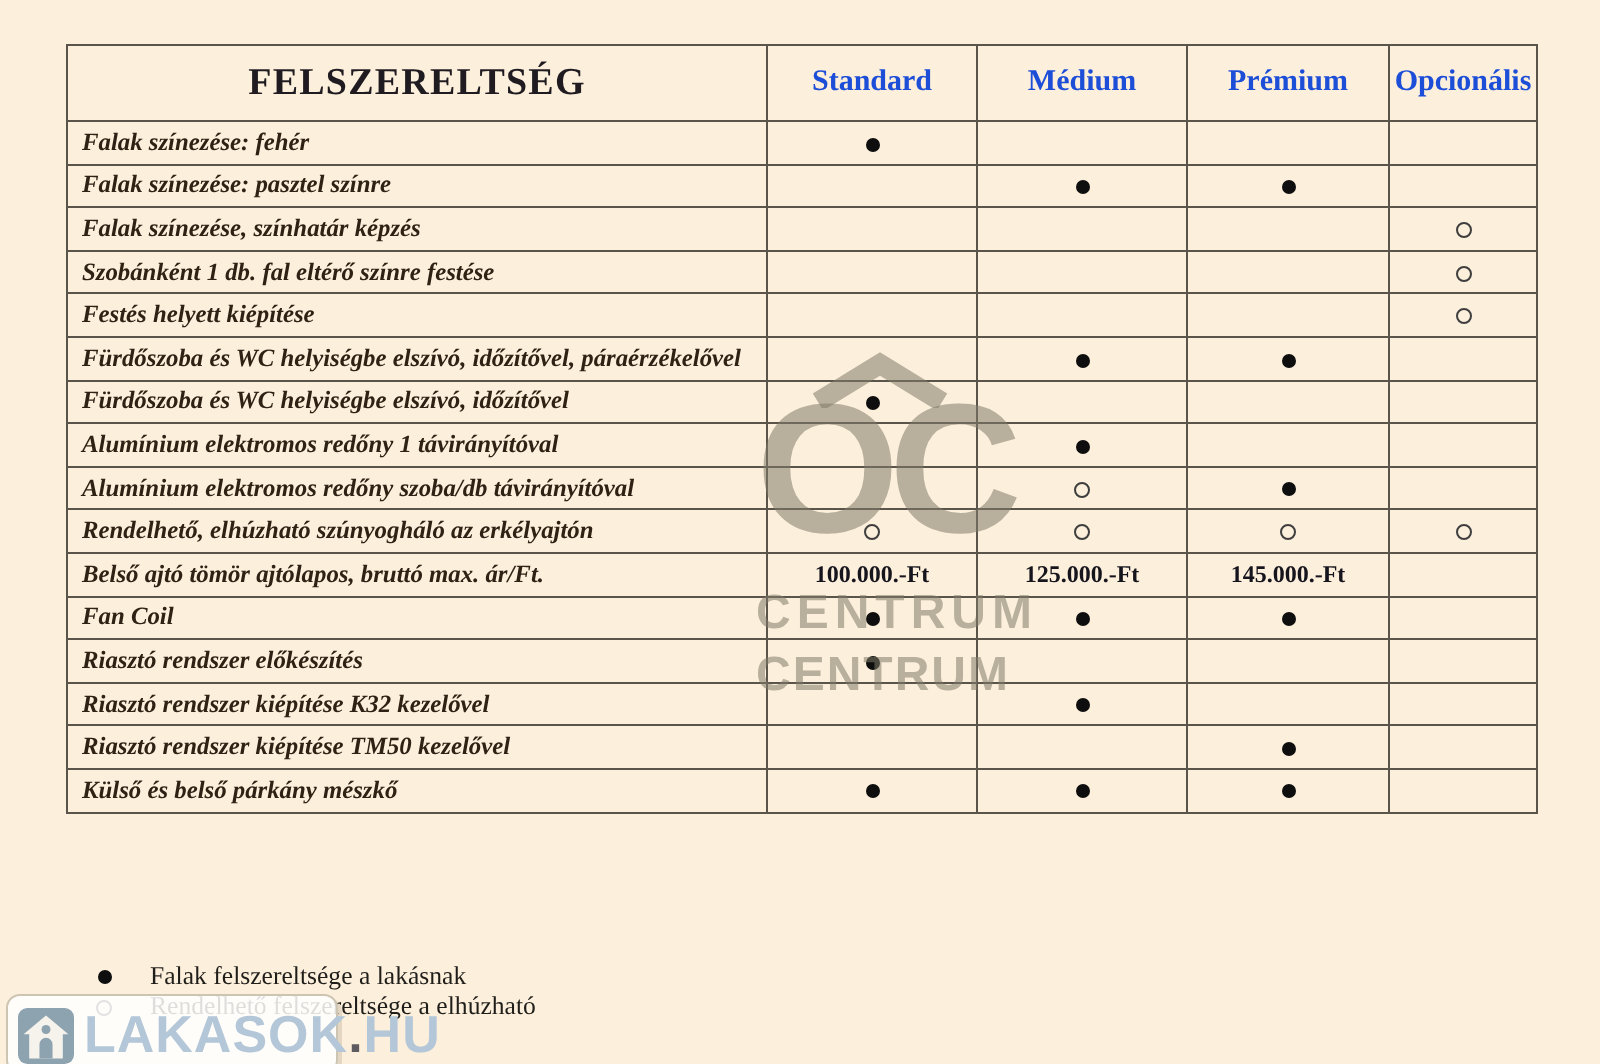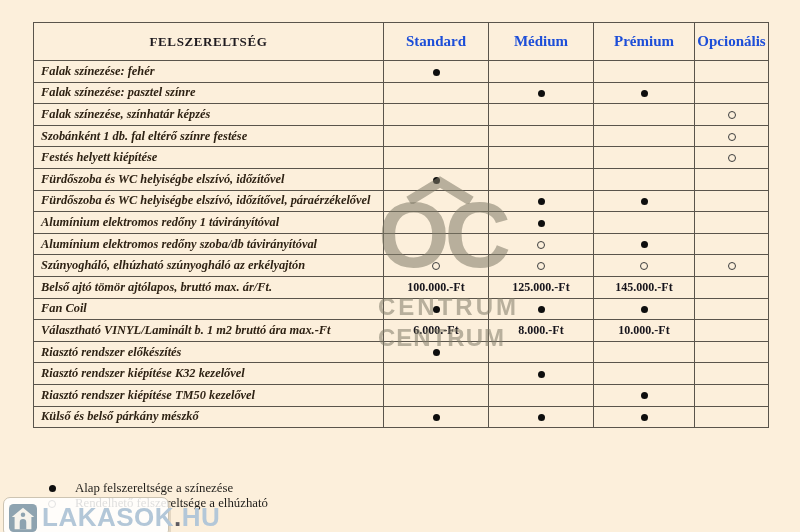--- a/index.html
+++ b/index.html
@@ -16,21 +16,21 @@
     position:absolute; left:33px; top:22px; width:735px;
     border-collapse:collapse; table-layout:fixed;
   }
   .equip-table th, .equip-table td {
     border:1px solid #5a544b;
     overflow:hidden; white-space:nowrap;
   }
   .equip-table thead tr { height:38px; }
   .equip-table tbody tr { height:21.6px; }
   th.feature-head {
-    font-size:13px; font-weight:bold; letter-spacing:0.6px;
+    font-size:19px; font-weight:bold; letter-spacing:0.6px;
     color:#1f1b20; vertical-align:middle;
   }
   th.col-head {
     font-size:15px; font-weight:bold; color:#1d4ed8;
     text-align:center; vertical-align:middle;
   }
   td.label-cell {
     font-size:12.4px; font-weight:bold; font-style:italic;
     color:#2e2214; padding-left:7px; vertical-align:middle;
   }
@@ -139,53 +139,53 @@
 
   <tr>
     <td class="label-cell">Festés helyett kiépítése</td>
     <td class="val-cell"></td>
     <td class="val-cell"></td>
     <td class="val-cell"></td>
     <td class="val-cell"><span class="marker-circle"></span></td>
   </tr>
 
   <tr>
+    <td class="label-cell">Fürdőszoba és WC helyiségbe elszívó, időzítővel, páraérzékelővel</td>
+    <td class="val-cell"></td>
+    <td class="val-cell"><span class="marker-dot"></span></td>
+    <td class="val-cell"><span class="marker-dot"></span></td>
+    <td class="val-cell"></td>
+  </tr>
+
+  <tr>
     <td class="label-cell">Fürdőszoba és WC helyiségbe elszívó, időzítővel</td>
     <td class="val-cell"><span class="marker-dot"></span></td>
     <td class="val-cell"></td>
     <td class="val-cell"></td>
     <td class="val-cell"></td>
   </tr>
 
   <tr>
-    <td class="label-cell">Fürdőszoba és WC helyiségbe elszívó, időzítővel, páraérzékelővel</td>
-    <td class="val-cell"></td>
-    <td class="val-cell"><span class="marker-dot"></span></td>
-    <td class="val-cell"><span class="marker-dot"></span></td>
-    <td class="val-cell"></td>
-  </tr>
-
-  <tr>
     <td class="label-cell">Alumínium elektromos redőny 1 távirányítóval</td>
     <td class="val-cell"></td>
     <td class="val-cell"><span class="marker-dot"></span></td>
     <td class="val-cell"></td>
     <td class="val-cell"></td>
   </tr>
 
   <tr>
     <td class="label-cell">Alumínium elektromos redőny szoba/db távirányítóval</td>
     <td class="val-cell"></td>
     <td class="val-cell"><span class="marker-circle"></span></td>
     <td class="val-cell"><span class="marker-dot"></span></td>
     <td class="val-cell"></td>
   </tr>
 
   <tr>
-    <td class="label-cell">Szúnyogháló, elhúzható szúnyogháló az erkélyajtón</td>
+    <td class="label-cell">Rendelhető, elhúzható szúnyogháló az erkélyajtón</td>
     <td class="val-cell"><span class="marker-circle"></span></td>
     <td class="val-cell"><span class="marker-circle"></span></td>
     <td class="val-cell"><span class="marker-circle"></span></td>
     <td class="val-cell"><span class="marker-circle"></span></td>
   </tr>
 
   <tr>
     <td class="label-cell">Belső ajtó tömör ajtólapos, bruttó max. ár/Ft.</td>
     <td class="val-cell">100.000.-Ft</td>
     <td class="val-cell">125.000.-Ft</td>
@@ -194,27 +194,20 @@
   </tr>
 
   <tr>
     <td class="label-cell">Fan Coil</td>
     <td class="val-cell"><span class="marker-dot"></span></td>
     <td class="val-cell"><span class="marker-dot"></span></td>
     <td class="val-cell"><span class="marker-dot"></span></td>
     <td class="val-cell"></td>
   </tr>
 
-  <tr>
-    <td class="label-cell">Választható VINYL/Laminált b. 1 m2 bruttó ára max.-Ft</td>
-    <td class="val-cell">6.000.-Ft</td>
-    <td class="val-cell">8.000.-Ft</td>
-    <td class="val-cell">10.000.-Ft</td>
-    <td class="val-cell"></td>
-  </tr>
 
   <tr>
     <td class="label-cell">Riasztó rendszer előkészítés</td>
     <td class="val-cell"><span class="marker-dot"></span></td>
     <td class="val-cell"></td>
     <td class="val-cell"></td>
     <td class="val-cell"></td>
   </tr>
 
   <tr>
@@ -241,21 +234,21 @@
     <td class="val-cell"></td>
   </tr>
 </tbody>
 </table>
 
 <div class="legend">
   <div class="legend-line">
     <span class="legend-marker-box">
         <span class="marker-dot"></span>
       </span>
-    <span class="legend-text">Alap felszereltsége a színezése</span>
+    <span class="legend-text">Falak felszereltsége a lakásnak</span>
   </div>
   <div class="legend-line">
     <span class="legend-marker-box">
         <span class="marker-circle"></span>
       </span>
     <span class="legend-text">Rendelhető felszereltsége a elhúzható</span>
   </div>
 </div>
 
 <div class="oc-watermark">

